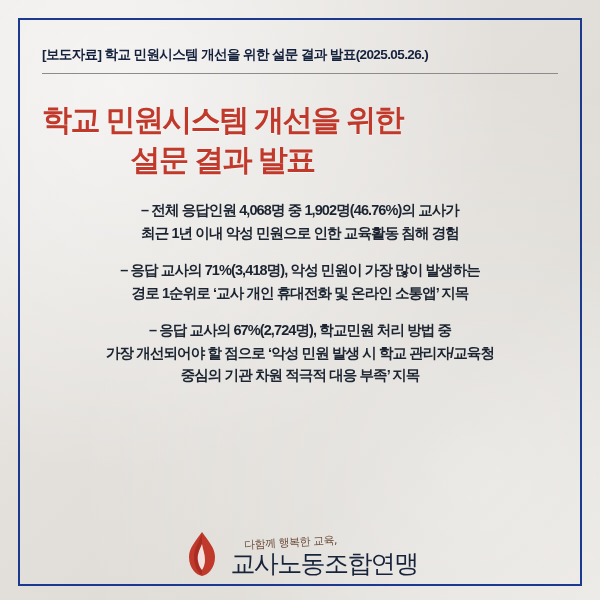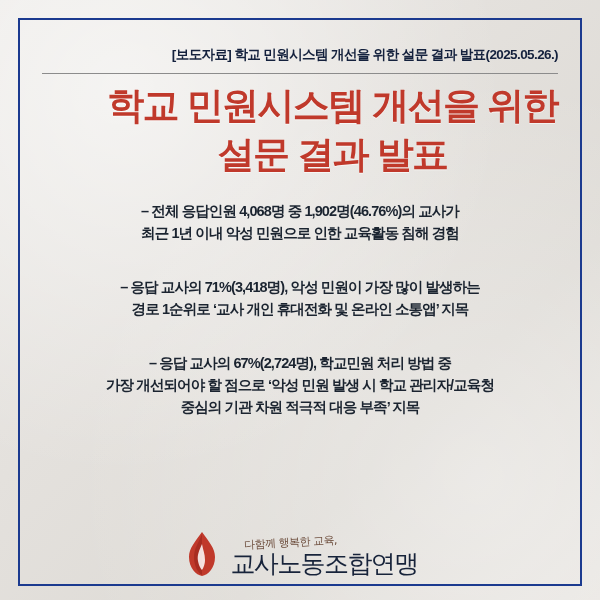--- a/index.html
+++ b/index.html
@@ -27,56 +27,56 @@
   .inner {
     position: relative;
     width: 100%;
     height: 100%;
     box-sizing: border-box;
     border: 2px solid #1b3a8f;
     background: transparent;
     padding: 14px 22px 10px 22px;
     display: flex;
     flex-direction: column;
-    align-items: flex-end;
+    align-items: flex-start;
   }
   .kicker {
     margin-top: 12px;
     font-size: 13.5px;
     font-weight: bold;
     color: #14213d;
     letter-spacing: -0.6px;
     text-align: center;
     white-space: nowrap;
   }
   .rule {
     margin-top: 9px;
     width: 100%;
     height: 1px;
     background: #8c8c8c;
   }
   .headline {
-    margin-top: 8px;
+    margin-top: 26px;
     text-align: center;
     color: #c0392b;
     font-weight: bold;
-    font-size: 37px;
+    font-size: 30px;
     line-height: 1.32;
     letter-spacing: -1.6px;
     text-shadow: 0 1px 0 rgba(255,255,255,0.6);
   }
   .headline .l2 {
     display: block;
   }
   .bullets {
     margin-top: 20px;
     width: 100%;
     display: flex;
     flex-direction: column;
-    gap: 31px;
+    gap: 15px;
     align-items: center;
   }
   .bullet {
     text-align: center;
     color: #1b2430;
     font-size: 14.5px;
     font-weight: bold;
     line-height: 1.55;
     letter-spacing: -0.9px;
     white-space: nowrap;

